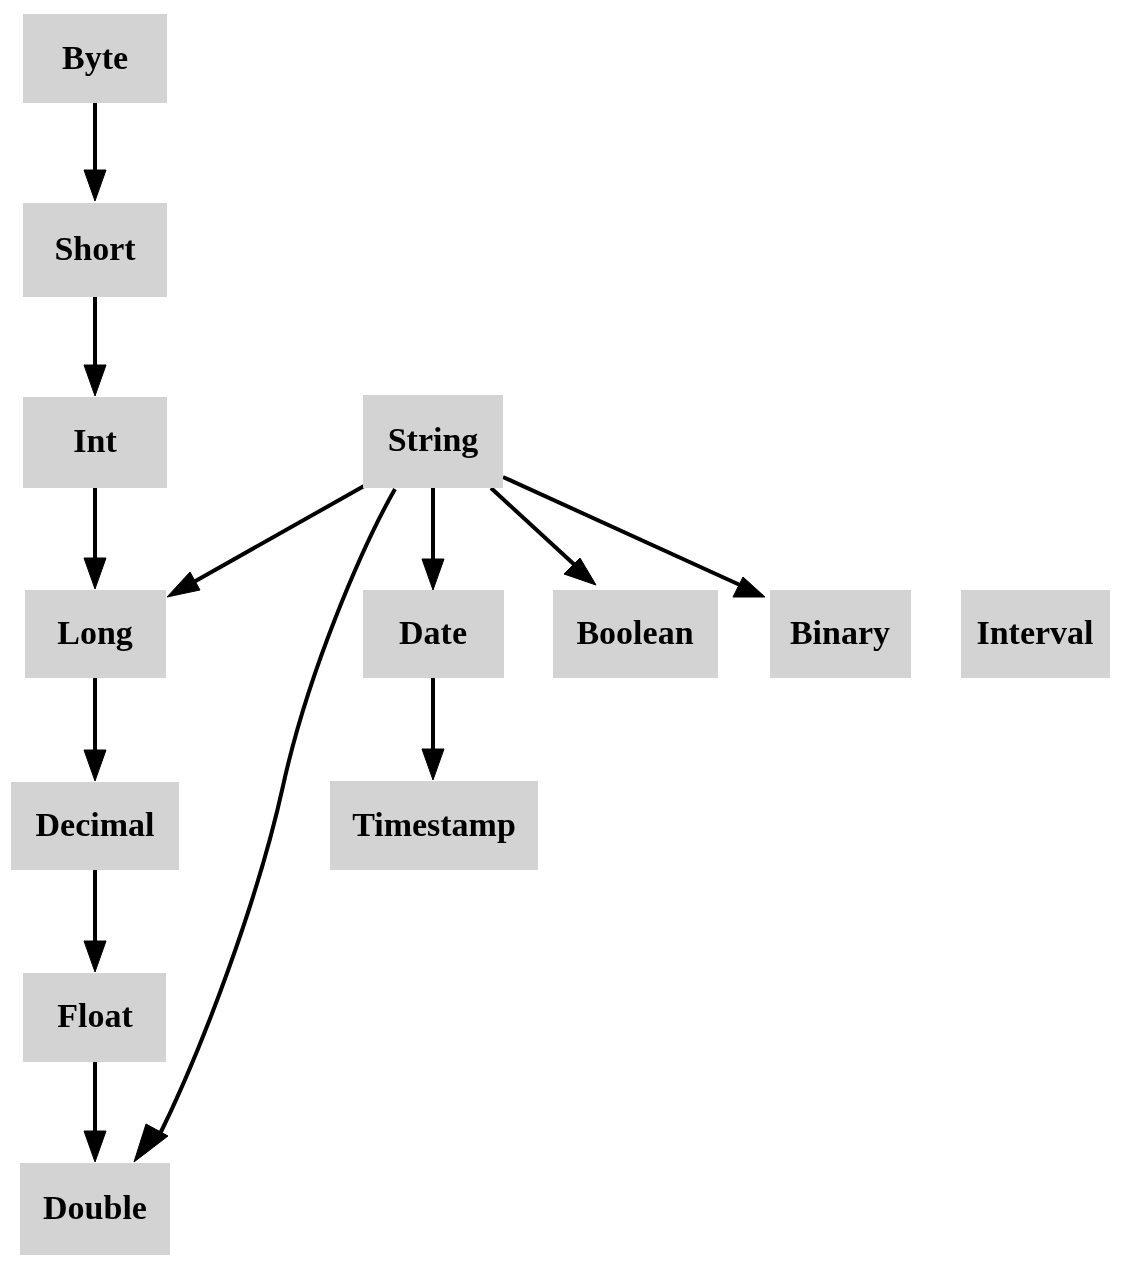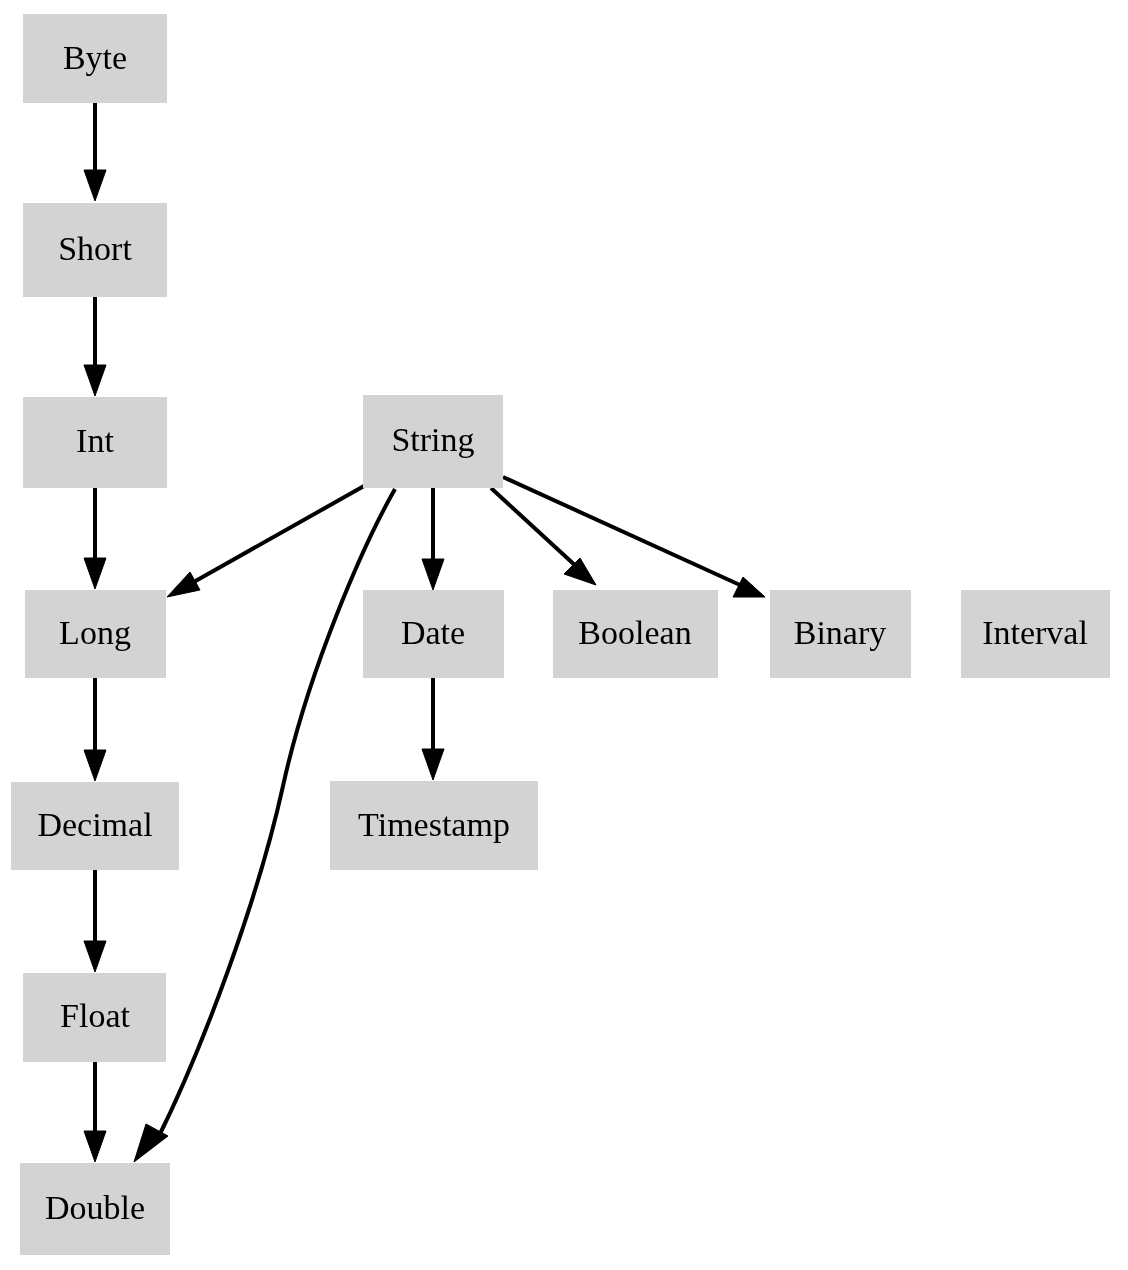--- a/index.html
+++ b/index.html
@@ -11,20 +11,21 @@
     width: 1128px;
     height: 1270px;
     font-family: "Liberation Serif", "DejaVu Serif", serif;
     overflow: hidden;
   }
   #graph-root {
     position: relative;
     width: 1128px;
     height: 964px;
     background: #ffffff;
+    font-weight: bold;
   }
   svg#graph-canvas {
     display: block;
     width: 1128px;
     height: 1270px;
   }
   .node-box {
     
     stroke: none;
   }

